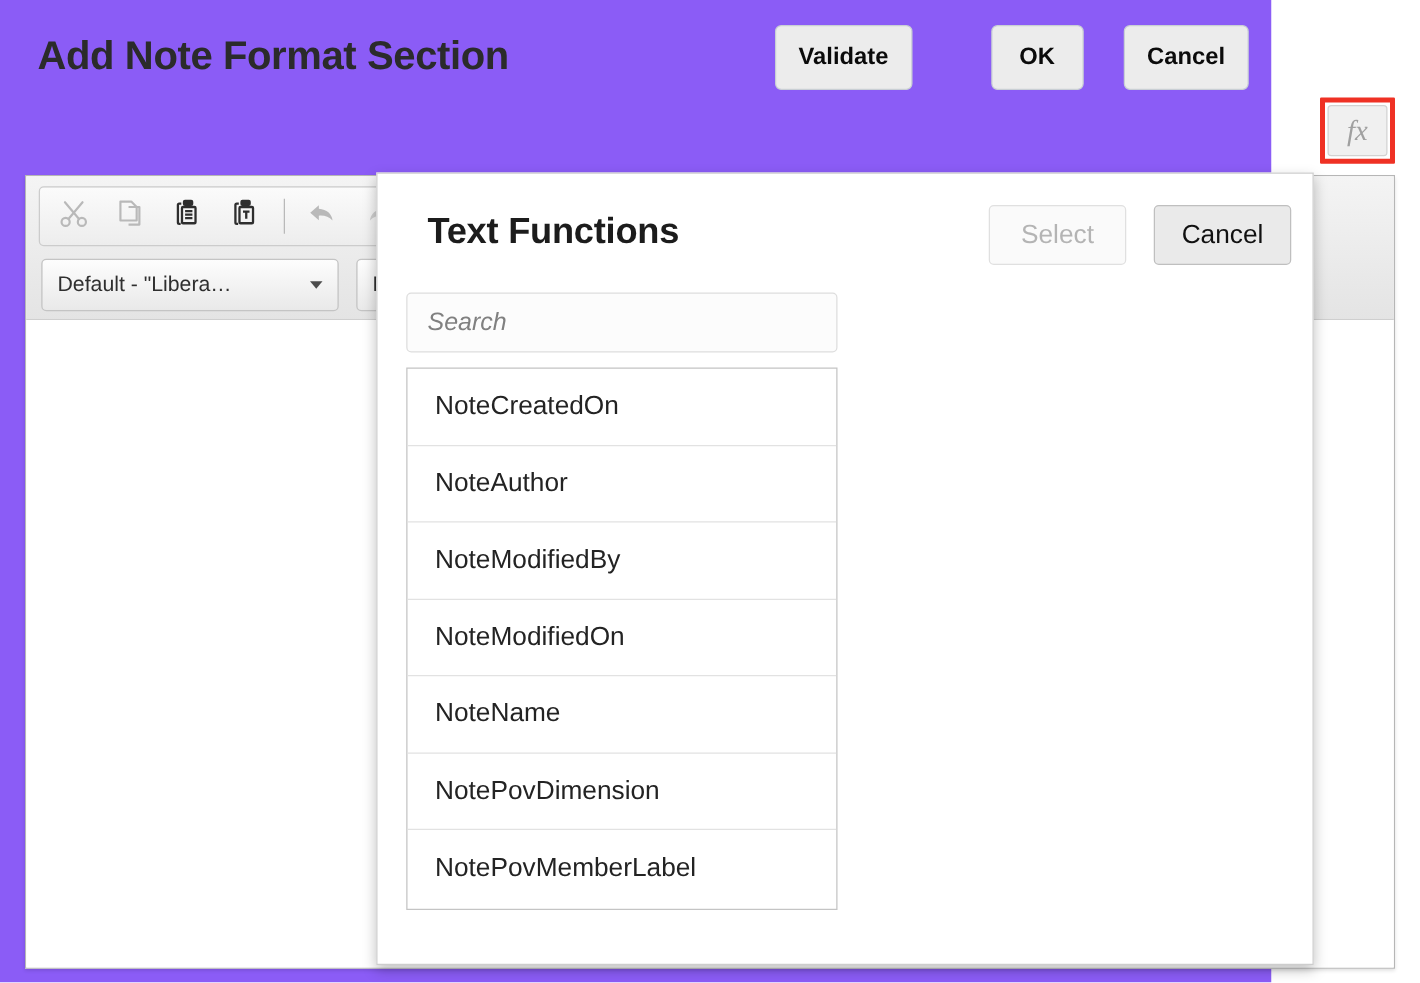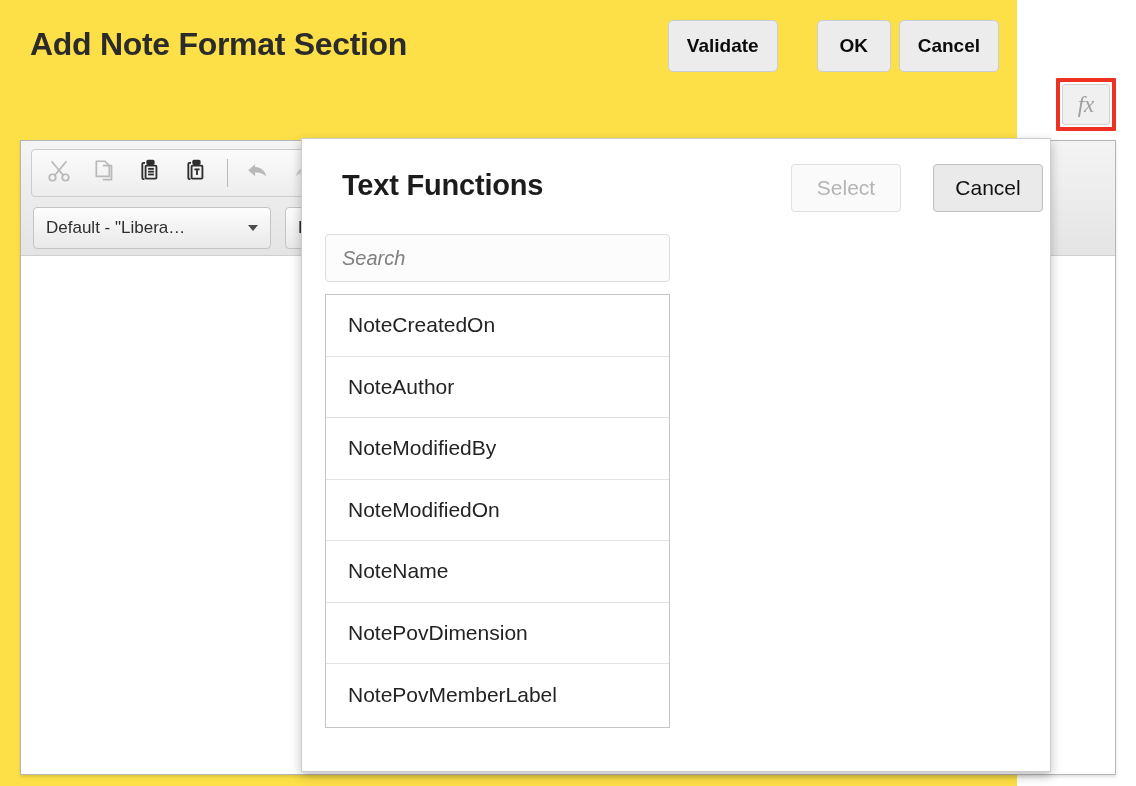--- a/index.html
+++ b/index.html
@@ -9,41 +9,41 @@
     height: 786px;
     background: #ffffff;
     font-family: "Liberation Sans", sans-serif;
     overflow: hidden;
   }
 
   #root {
     position: relative;
     width: 1017px;
     height: 786px;
-    background: #fde047;
+    background: #8b5cf6;
   }
 
   
   .page-title {
     position: absolute;
     left: 30px;
     top: 26px;
     font-size: 32px;
     font-weight: bold;
     color: #2b2b2b;
     letter-spacing: -0.3px;
     white-space: nowrap;
   }
 
   .header-buttons {
     position: absolute;
     right: 18px;
     top: 20px;
     display: flex;
-    gap: 8px;
+    gap: 32px;
   }
 
   .hbtn {
     min-width: 86px;
     height: 52px;
     padding: 0 18px;
     background: #ececec;
     border: 1px solid #c9cfd4;
     border-radius: 5px;
     font-family: "Liberation Sans", sans-serif;
@@ -199,24 +199,24 @@
     left: 40px;
     top: 30px;
     font-size: 29px;
     font-weight: bold;
     color: #1c1c1c;
     letter-spacing: -0.2px;
   }
 
   .modal-actions {
     position: absolute;
-    right: 7px;
+    right: 17px;
     top: 25px;
     display: flex;
-    gap: 32px;
+    gap: 22px;
   }
 
   .mbtn {
     height: 48px;
     min-width: 110px;
     padding: 0 18px;
     border-radius: 4px;
     font-family: "Liberation Sans", sans-serif;
     font-size: 21px;
     display: flex;

